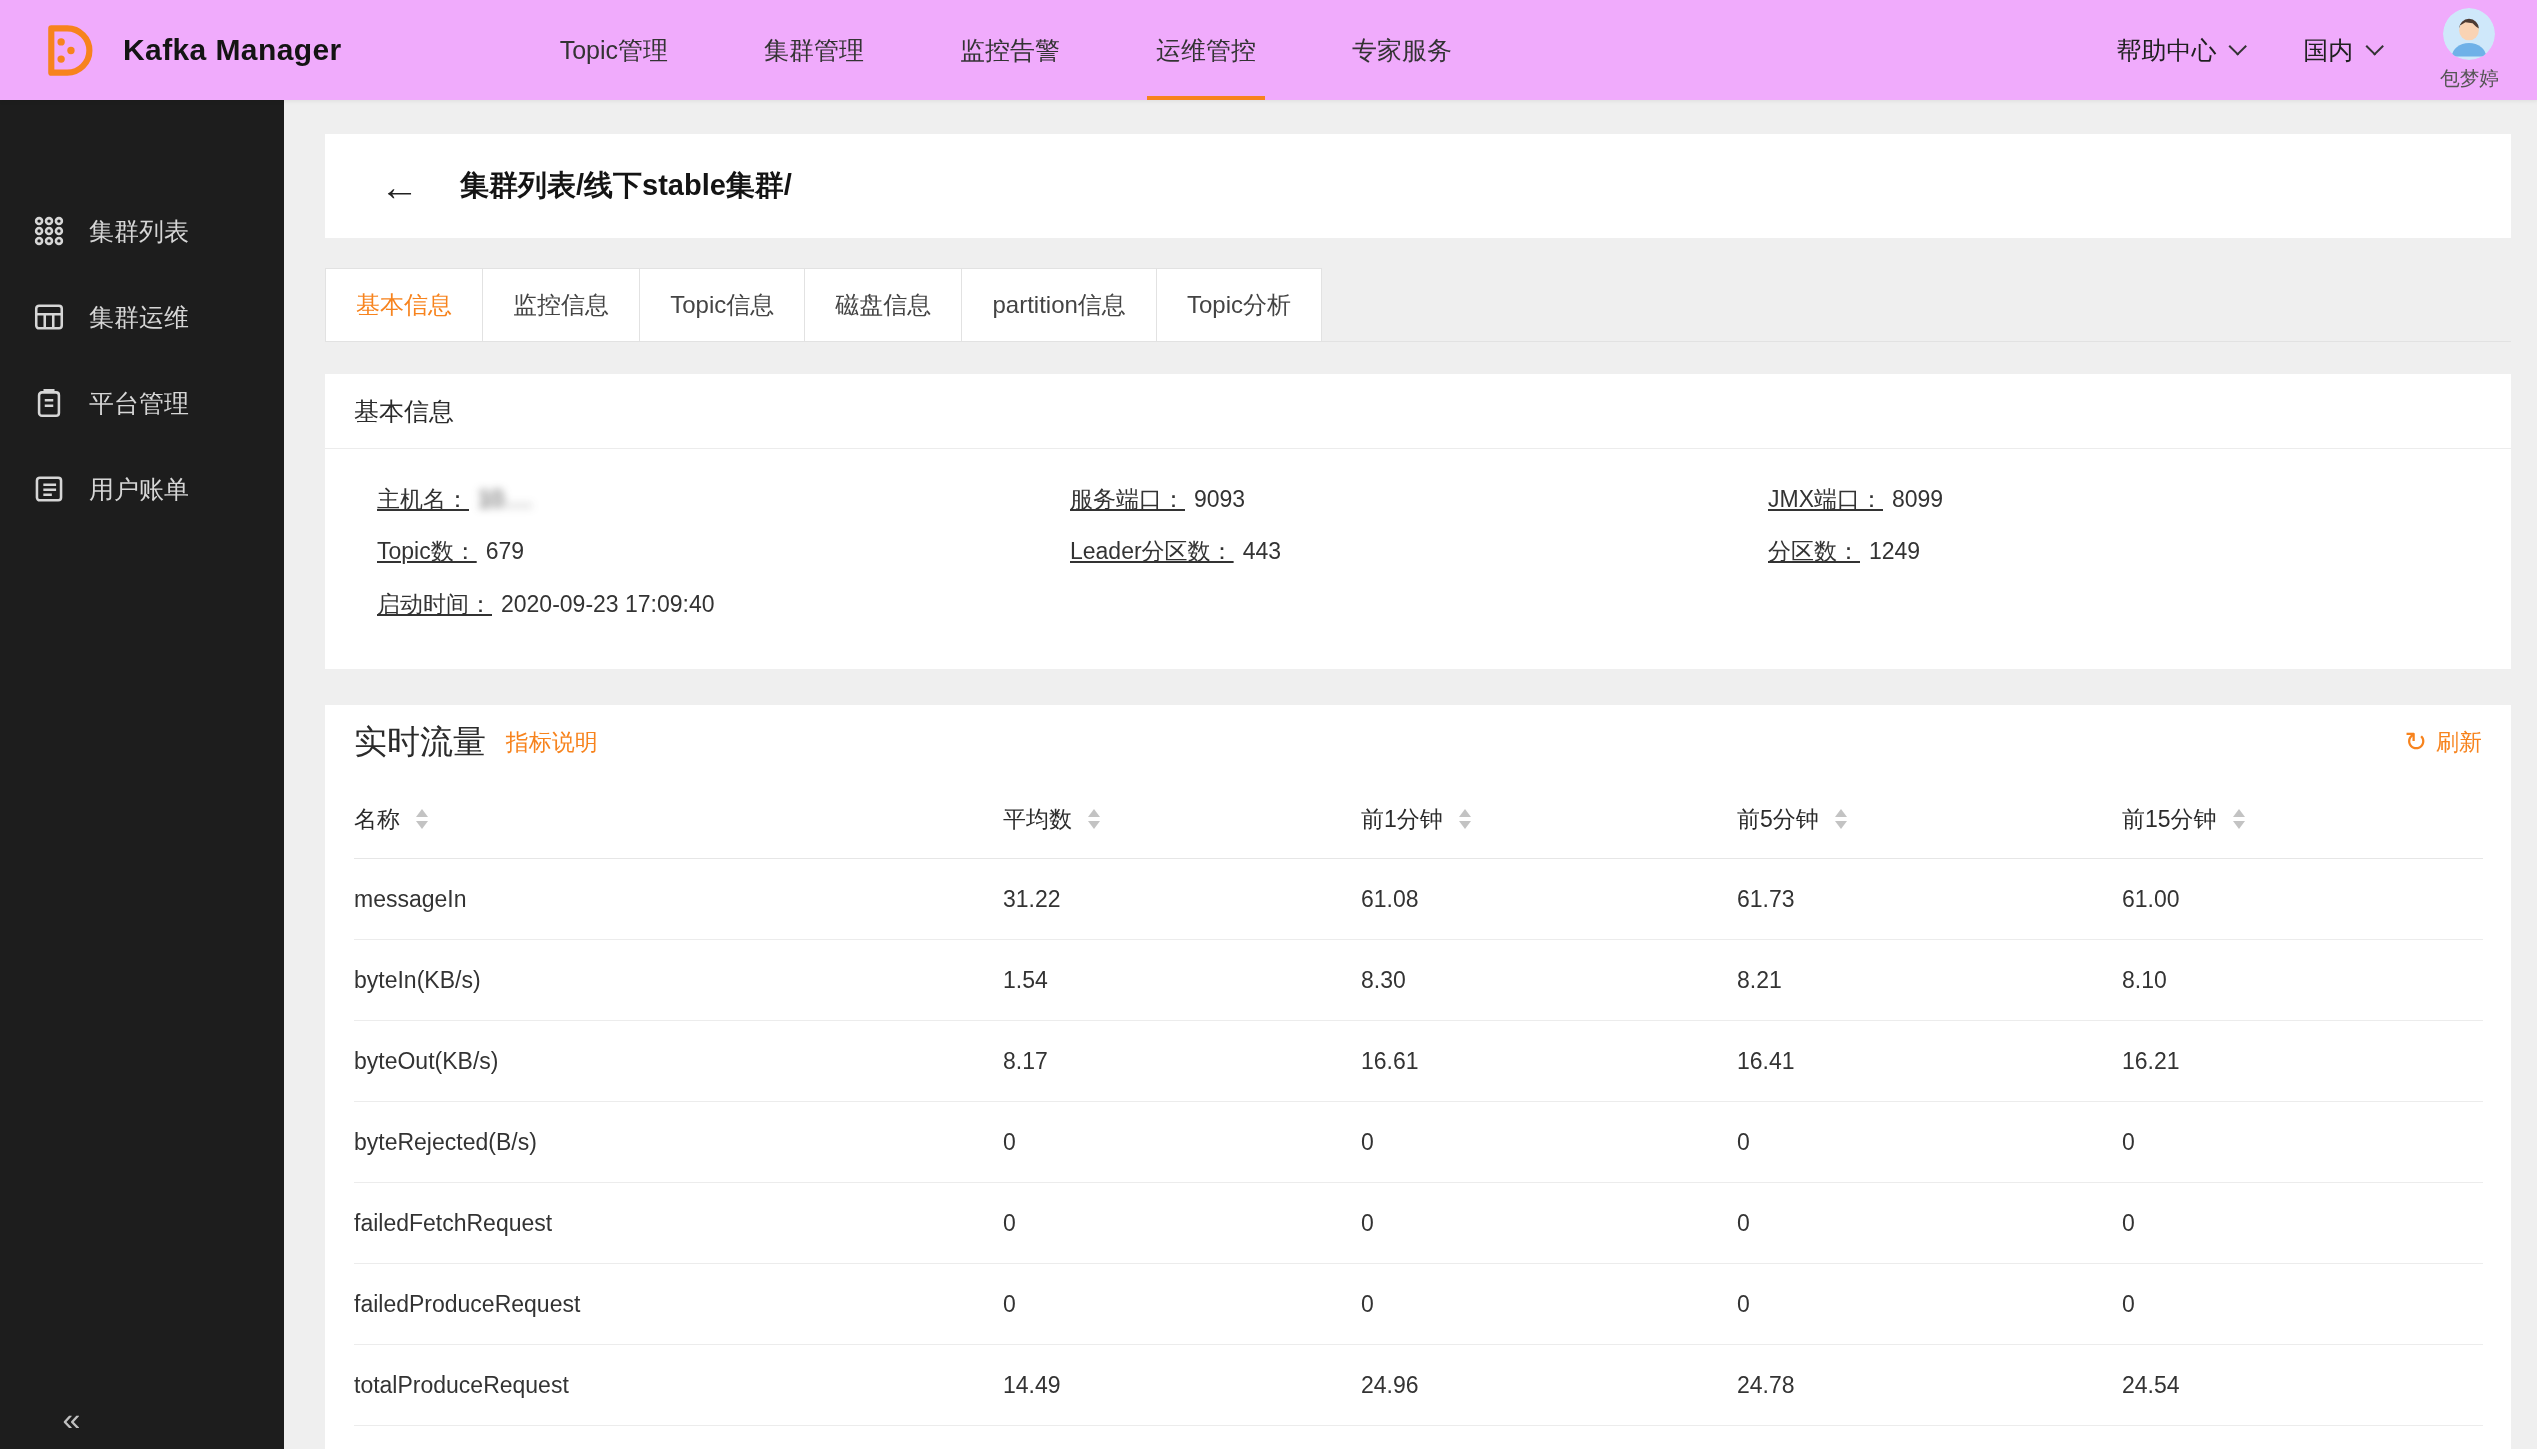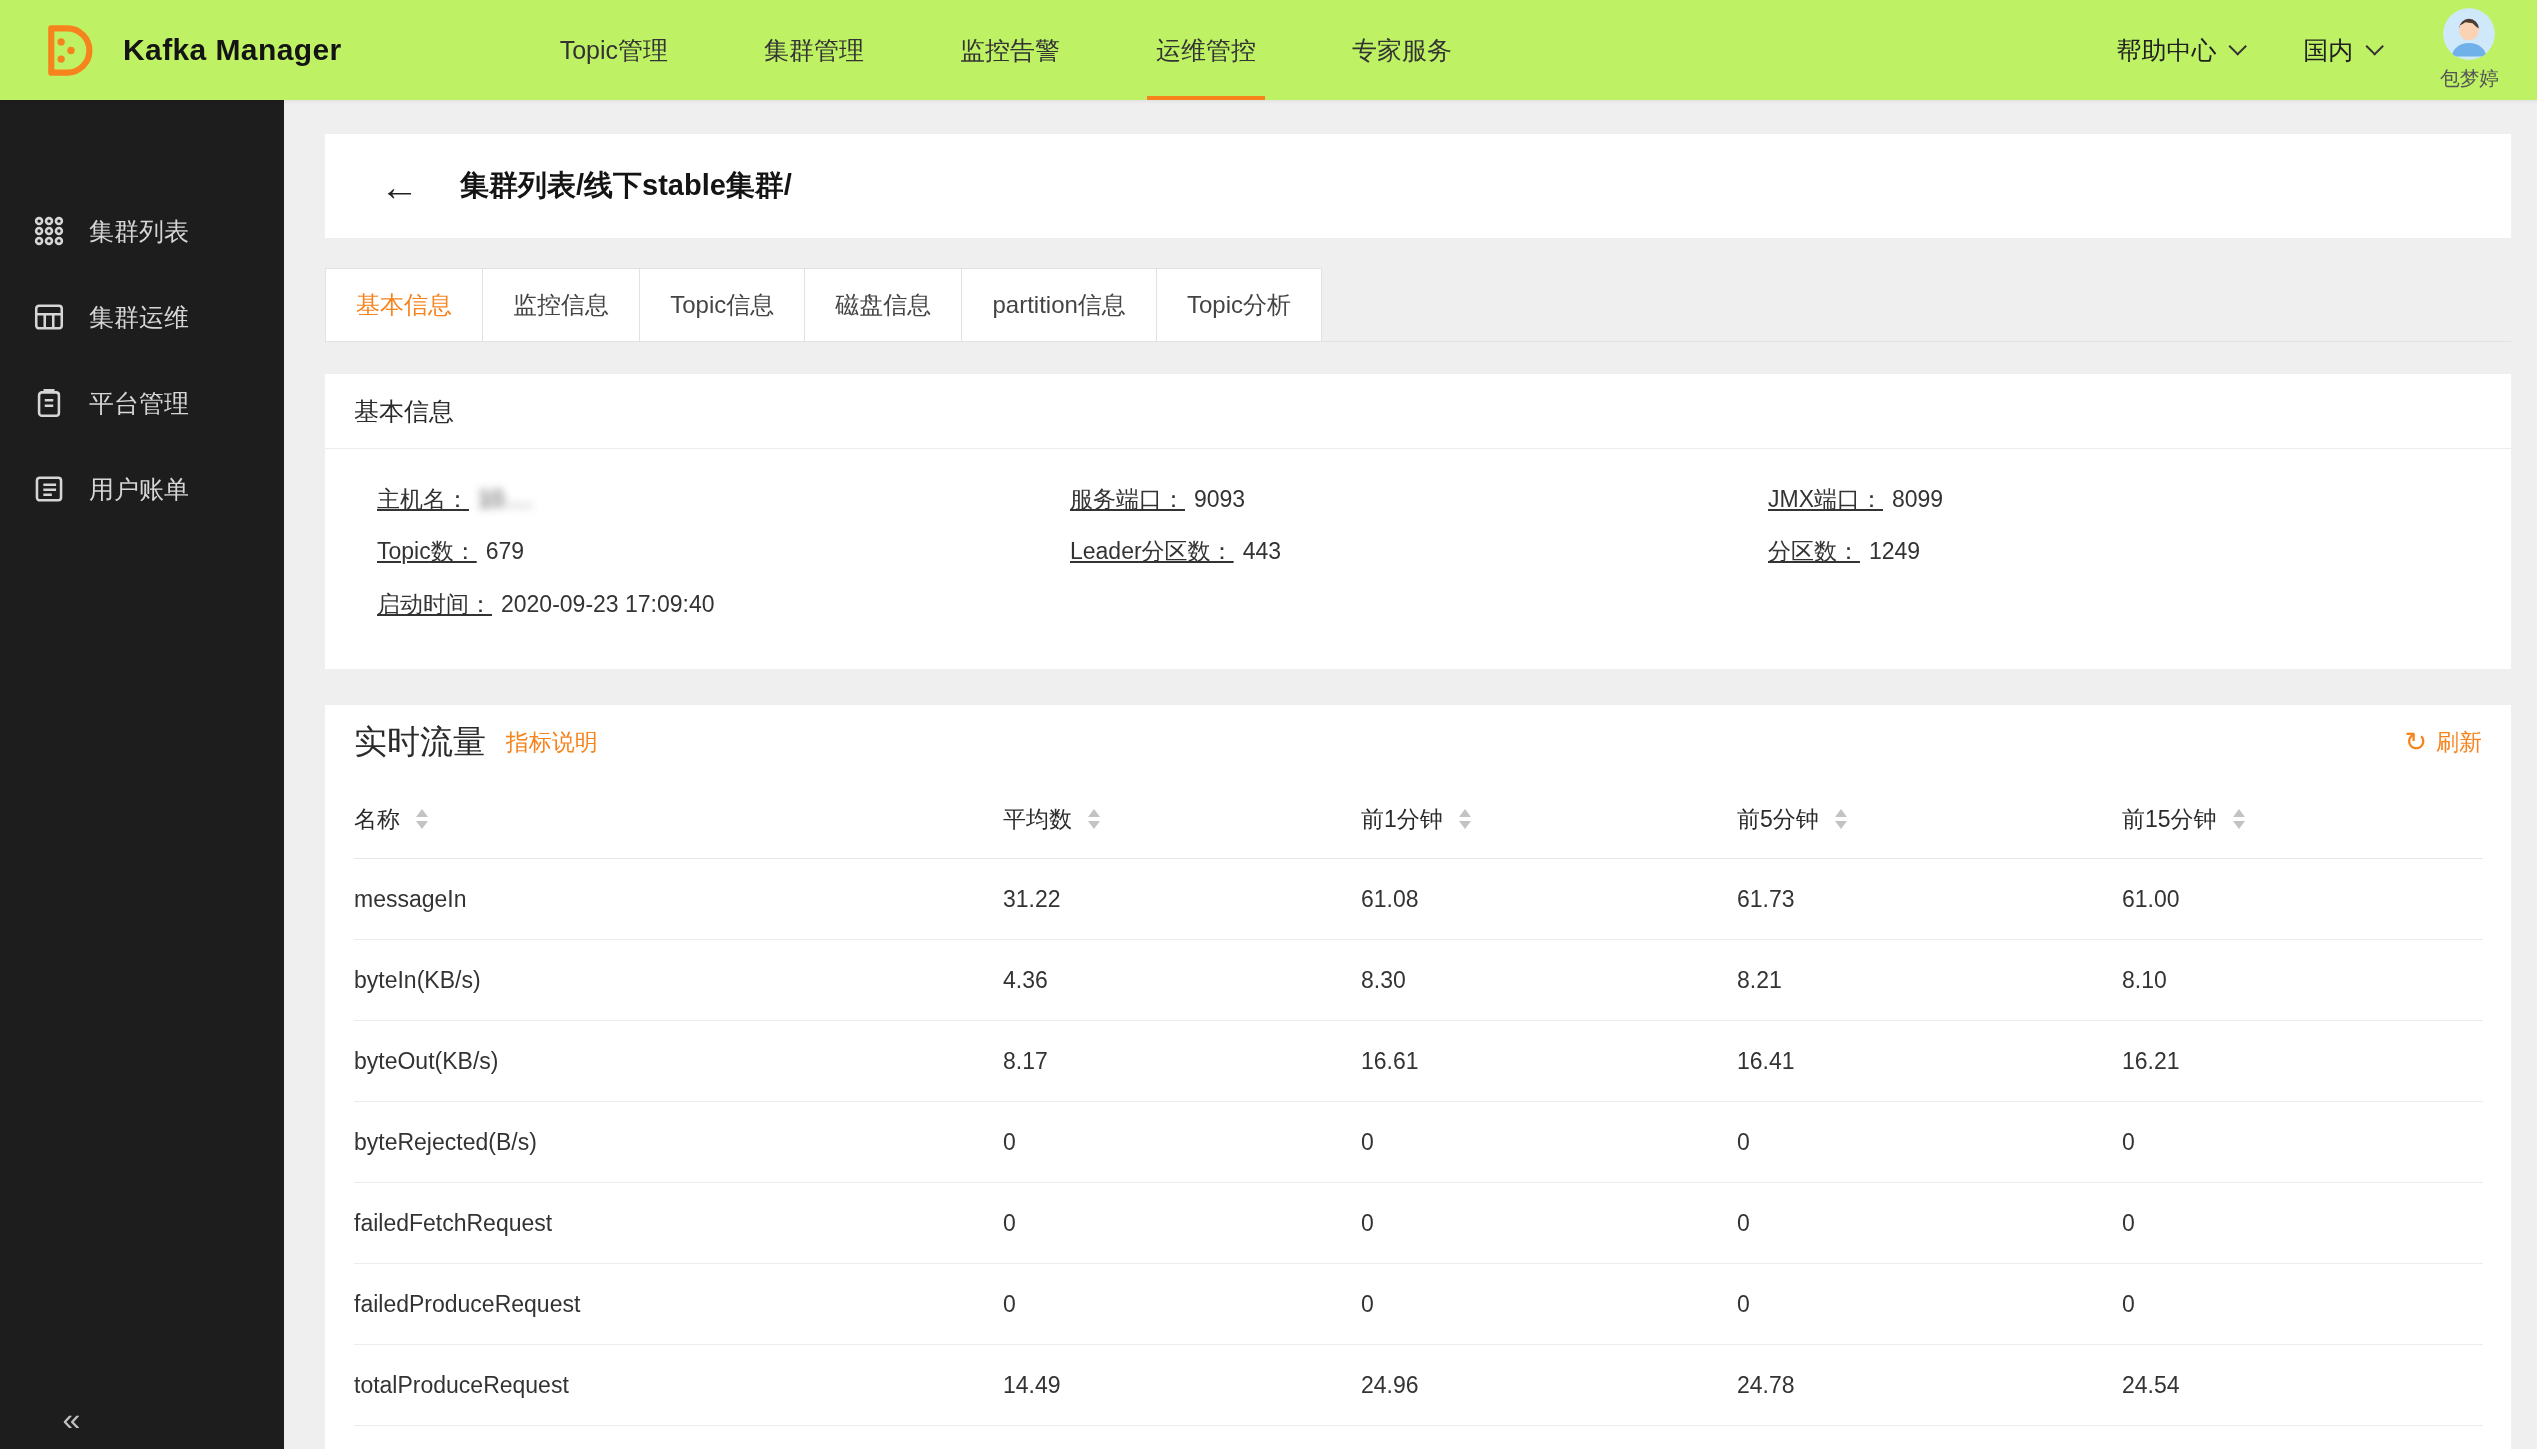--- a/index.html
+++ b/index.html
@@ -5,21 +5,21 @@
   * { box-sizing: border-box; }
   html,body { margin:0; padding:0; }
   body {
     width:2538px; height:1450px; overflow:hidden; position:relative;
     background:#efefef; color:#333;
     font-family:"Liberation Sans","DejaVu Sans",sans-serif;
   }
 
   
   .navbar {
-    position:absolute; top:0; left:0; right:0; height:100px; background:#bef264;
+    position:absolute; top:0; left:0; right:0; height:100px; background:#f0abfc;
     display:flex; align-items:center; padding:0 39px; z-index:5;
     box-shadow:0 0.9px 4.5px rgba(0,0,0,.08);
   }
   .logo { width:59px; height:59px; margin-right:25px; cursor:pointer; flex:none; }
   .logo svg { width:100%; height:100%; display:block; }
   .brand { font-size:30px; font-weight:700; color:#141414; letter-spacing:0.4px; white-space:nowrap; }
   .nav-menu { display:flex; margin-left:170px; height:100%; }
   .nav-item {
     font-size:25px; color:#333; padding:0 48px; height:100%;
     display:flex; align-items:center; cursor:pointer; position:relative; white-space:nowrap;
@@ -284,21 +284,21 @@
       <tbody>
           <tr>
             <td>messageIn</td>
             <td>31.22</td>
             <td>61.08</td>
             <td>61.73</td>
             <td>61.00</td>
           </tr>
           <tr>
             <td>byteIn(KB/s)</td>
-            <td>4.36</td>
+            <td>1.54</td>
             <td>8.30</td>
             <td>8.21</td>
             <td>8.10</td>
           </tr>
           <tr>
             <td>byteOut(KB/s)</td>
             <td>8.17</td>
             <td>16.61</td>
             <td>16.41</td>
             <td>16.21</td>

